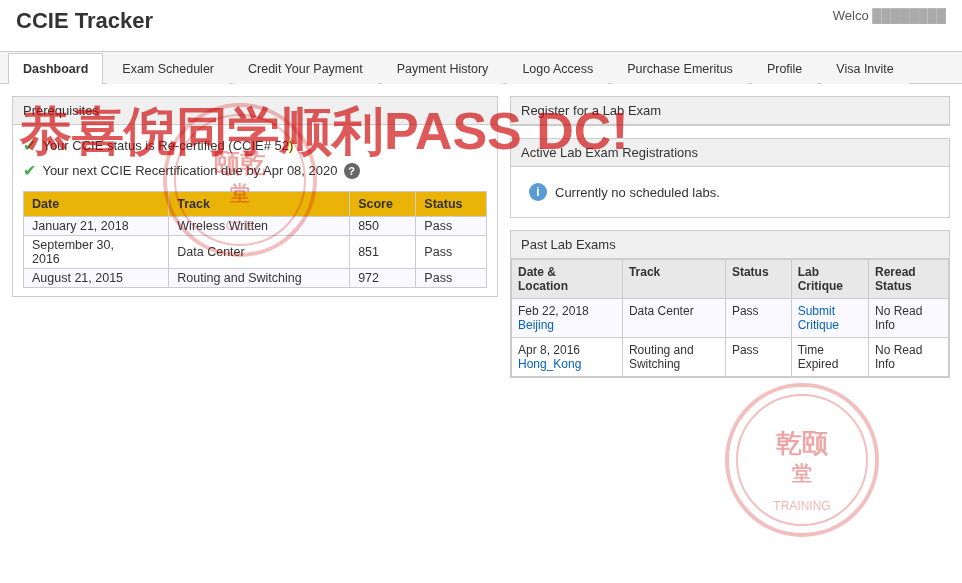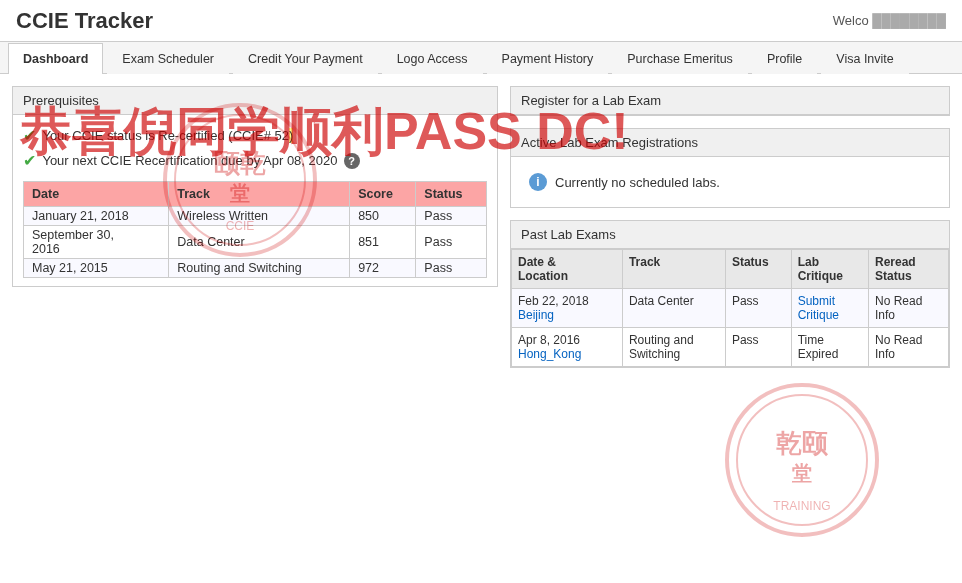--- a/index.html
+++ b/index.html
@@ -12,23 +12,23 @@
       min-height: 583px;
       overflow: hidden;
     }
 
     
     #header {
       background: #fff;
       border-bottom: 1px solid #ccc;
       padding: 8px 16px;
       display: flex;
-      align-items: center;
+      align-items: flex-start;
       justify-content: space-between;
-      height: 42px;
+      height: 52px;
     }
     #app-title {
       font-size: 22px;
       font-weight: bold;
       color: #333;
     }
     #welcome-text {
       font-size: 13px;
       color: #555;
     }
@@ -129,21 +129,21 @@
     }
 
     
     .exam-table {
       width: 100%;
       border-collapse: collapse;
       margin-top: 8px;
       font-size: 12.5px;
     }
     .exam-table th {
-      background: #fca5a5;
+      background: #eab308;
       padding: 5px 8px;
       text-align: left;
       border: 1px solid #ccc;
       font-weight: bold;
     }
     .exam-table td {
       padding: 2px 8px;
       border: 1px solid #ccc;
     }
     .exam-table tr:nth-child(odd) td {
@@ -262,22 +262,22 @@
   <span id="app-title">CCIE Tracker</span>
   <span id="welcome-text">
     <span>Welco</span><span style="color:#aaa;"> ████████</span>
   </span>
 </div>
 
 <div id="nav-tabs">
   <div class="nav-tab active">Dashboard</div>
   <div class="nav-tab">Exam Scheduler</div>
   <div class="nav-tab">Credit Your Payment</div>
+  <div class="nav-tab">Payment History</div>
   <div class="nav-tab">Logo Access</div>
-  <div class="nav-tab">Payment History</div>
   <div class="nav-tab">Purchase Emeritus</div>
   <div class="nav-tab">Profile</div>
   <div class="nav-tab">Visa Invite</div>
 </div>
 
 <div id="main-content">
 
   <div id="left-panel">
 
     <div class="section-box">
@@ -312,21 +312,21 @@
                 <td>850</td>
                 <td class="pass-badge">Pass</td>
               </tr>
               <tr>
                 <td>September 30,<br>2016</td>
                 <td>Data Center</td>
                 <td>851</td>
                 <td class="pass-badge">Pass</td>
               </tr>
               <tr>
-                <td>May 21, 2015</td>
+                <td>August 21, 2015</td>
                 <td>Routing and Switching</td>
                 <td>972</td>
                 <td class="pass-badge">Pass</td>
               </tr>
             </tbody>
           </table>
         </div>
 
       </div>
     </div>

